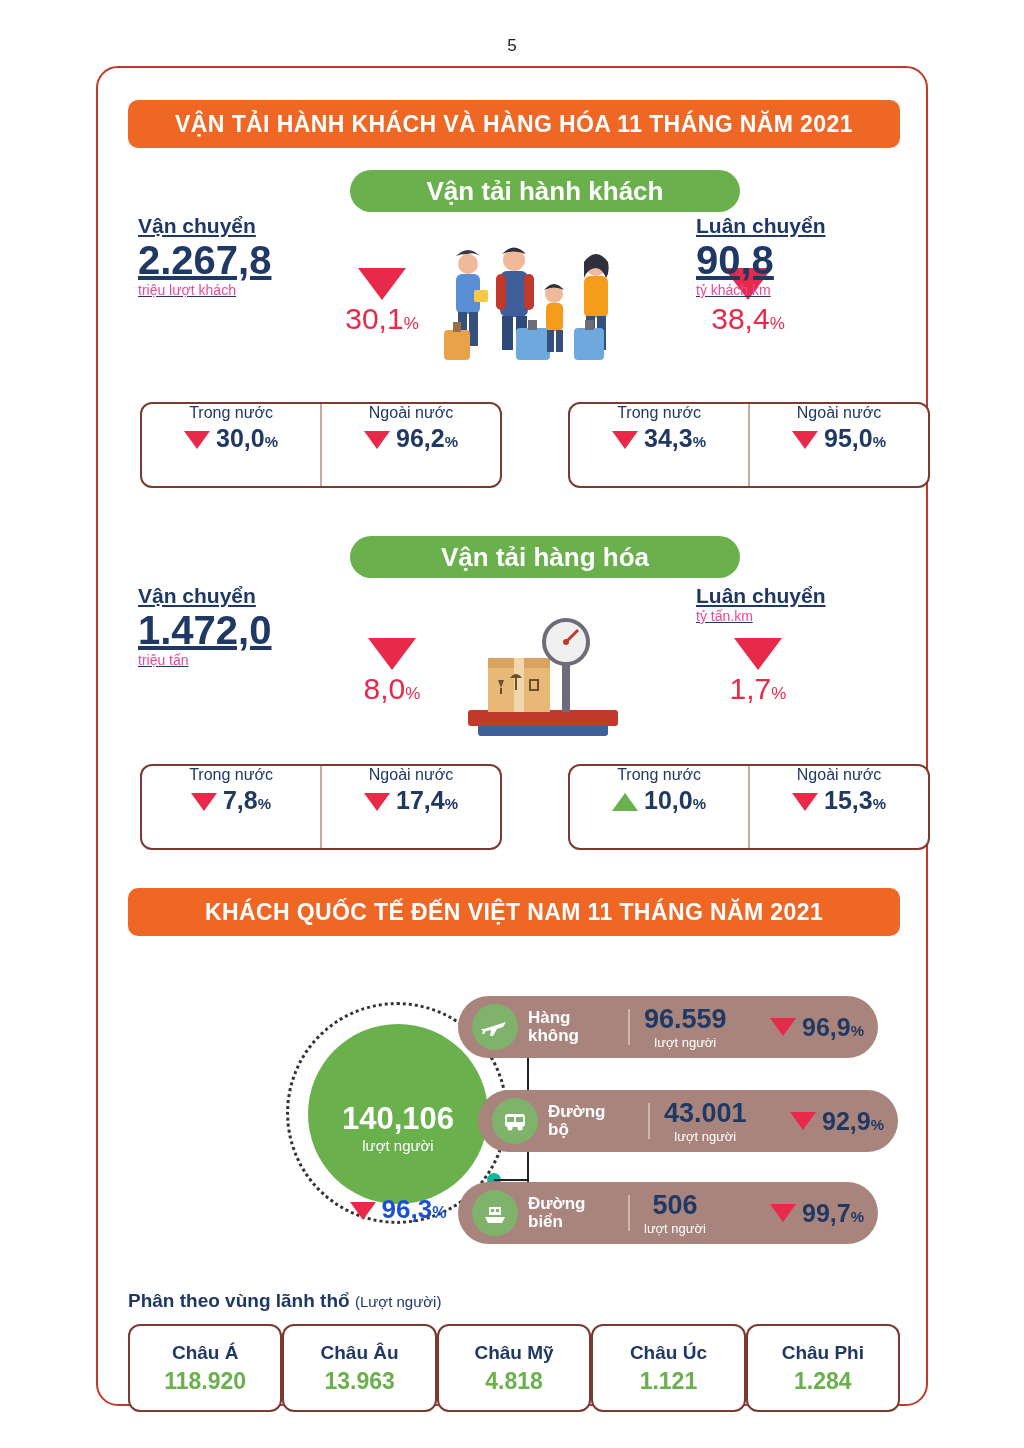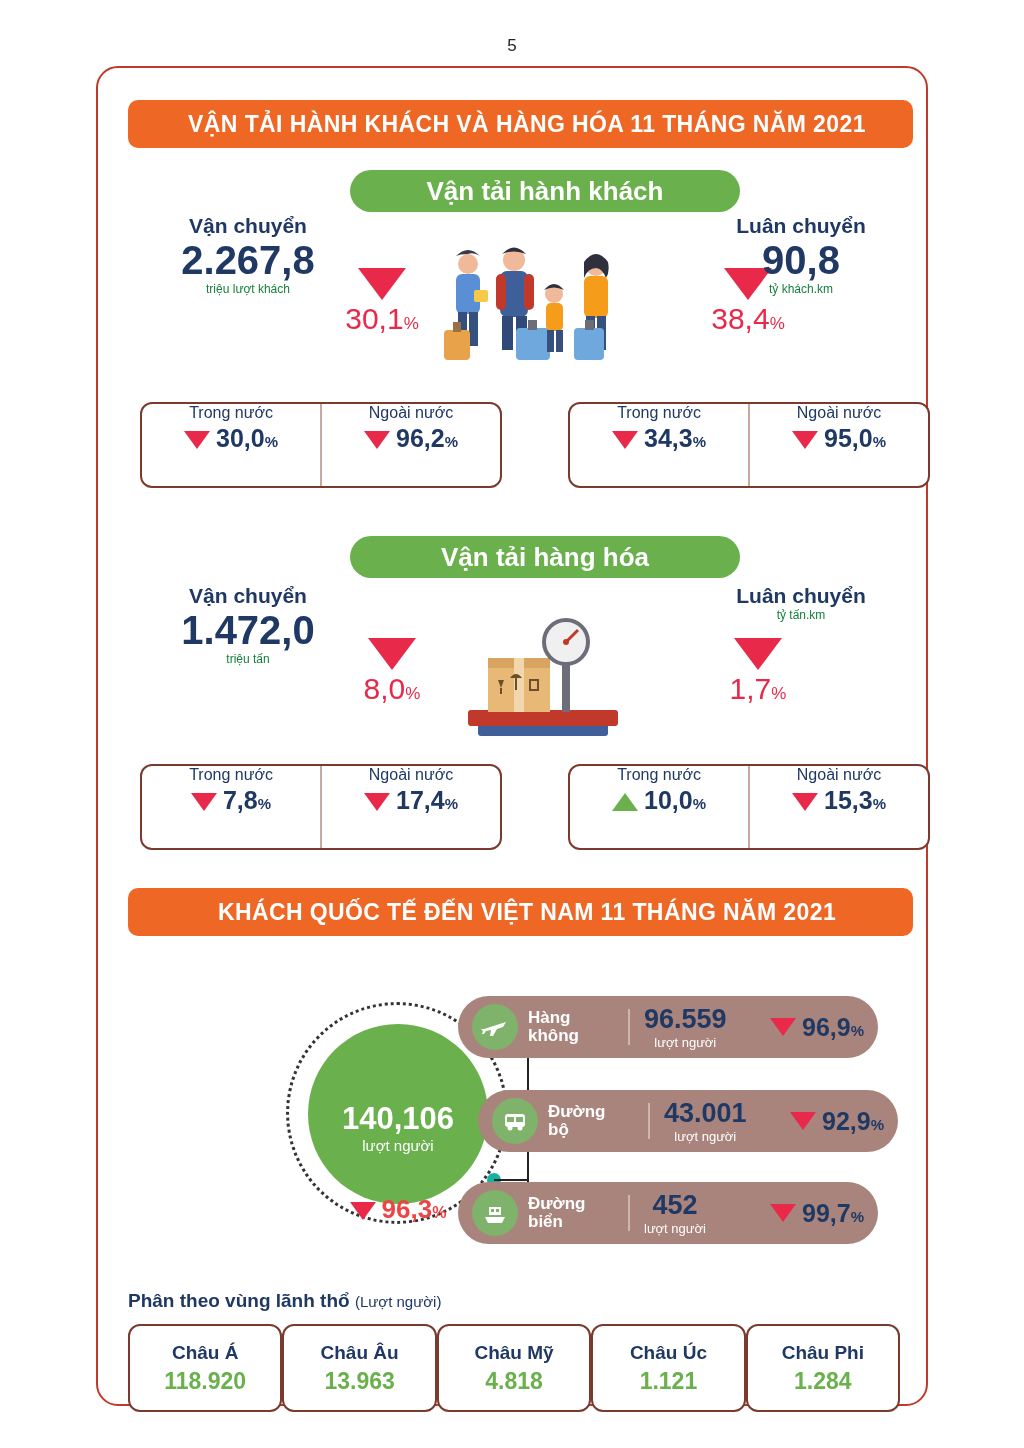--- a/index.html
+++ b/index.html
@@ -17,39 +17,39 @@
   }
   .frame{
     position:absolute;left:96px;top:66px;width:832px;height:1340px;
     border:2px solid #c0392b;border-radius:22px;box-sizing:border-box;
   }
   
   .banner{
     position:absolute;left:30px;width:772px;height:48px;
     background:#ef6724;border-radius:10px;
     display:flex;align-items:center;justify-content:center;
-    color:#fff;font-weight:bold;letter-spacing:.4px;padding-left:13px;
+    color:#fff;font-weight:bold;letter-spacing:.4px;
   }
   #banner-top{top:32px;font-size:23px;}
   #banner-intl{top:820px;font-size:23px;}
   .banner .b-big{font-size:23px;}
   
   .pill{
     position:absolute;height:42px;border-radius:21px;background:#6ab04c;
     display:flex;align-items:center;justify-content:center;
     color:#fff;font-size:26px;font-weight:bold;
   }
   #pill-pax{left:252px;top:102px;width:390px;}
   #pill-cargo{left:252px;top:468px;width:390px;}
 
   
-  .stat{position:absolute;text-align:center;}
+  .stat{position:absolute;text-align:left;text-decoration:underline;}
   .stat .lbl{font-size:21px;font-weight:bold;color:#1f3864;}
   .stat .val{font-size:40px;font-weight:bold;color:#1f3864;line-height:1.1;}
-  .stat .unit{font-size:12px;color:#15803d;}
+  .stat .unit{font-size:14px;color:#ec4899;}
 
   .pctblock{position:absolute;text-align:center;}
   .pctblock .num{font-size:30px;font-weight:normal;color:#e8294a;}
   .pctblock .num .sm{font-size:17px;}
   .tri-down{
     width:0;height:0;margin:0 auto 2px auto;
     border-left:24px solid transparent;border-right:24px solid transparent;
     border-top:32px solid #e8294a;
   }
   .tri-sm-down{
@@ -88,21 +88,21 @@
   .circle-green{
     position:absolute;left:0;top:0;width:180px;height:180px;border-radius:50%;
     background:#6ab04c;display:flex;flex-direction:column;align-items:center;justify-content:center;
     color:#fff;
   }
   .circle-green .cv{font-size:31px;font-weight:bold;margin-top:26px;}
   .circle-green .cu{font-size:15px;}
   .circle-pct{
     position:absolute;left:20px;top:170px;width:140px;text-align:center;
   }
-  .circle-pct .p{font-size:26px;font-weight:bold;color:#ef4444;}
+  .circle-pct .p{font-size:26px;font-weight:bold;color:#1d4ed8;}
   .circle-pct .p .sm{font-size:16px;}
 
   .mode-row{
     position:absolute;height:62px;border-radius:31px;background:#a9847c;
     display:flex;align-items:center;box-sizing:border-box;padding:16px 14px;
   }
   .mode-icon{
     width:46px;height:46px;border-radius:50%;background:#7fb26a;
     display:flex;align-items:center;justify-content:center;flex:0 0 auto;
     color:#fff;
@@ -376,21 +376,21 @@
           <rect x="8" y="8" width="12" height="8" fill="#fff"></rect>
           <rect x="10" y="10" width="3" height="3" fill="#7fb26a"></rect>
           <rect x="15" y="10" width="3" height="3" fill="#7fb26a"></rect>
         </svg>
     </div>
     <div class="mode-name">
       <span>Đường</span><br>
       <span>biển</span>
     </div>
     <div class="mode-val">
-      <div class="v">452</div>
+      <div class="v">506</div>
       <div class="u">lượt người</div>
     </div>
     <div class="mode-pct">
       <span class="tri-sm-down"></span>
       <span class="mp"><span>99,7</span><span class="sm">%</span></span>
     </div>
   </div>
 
   <div class="region-title">
     <span>Phân theo vùng lãnh thổ</span>

